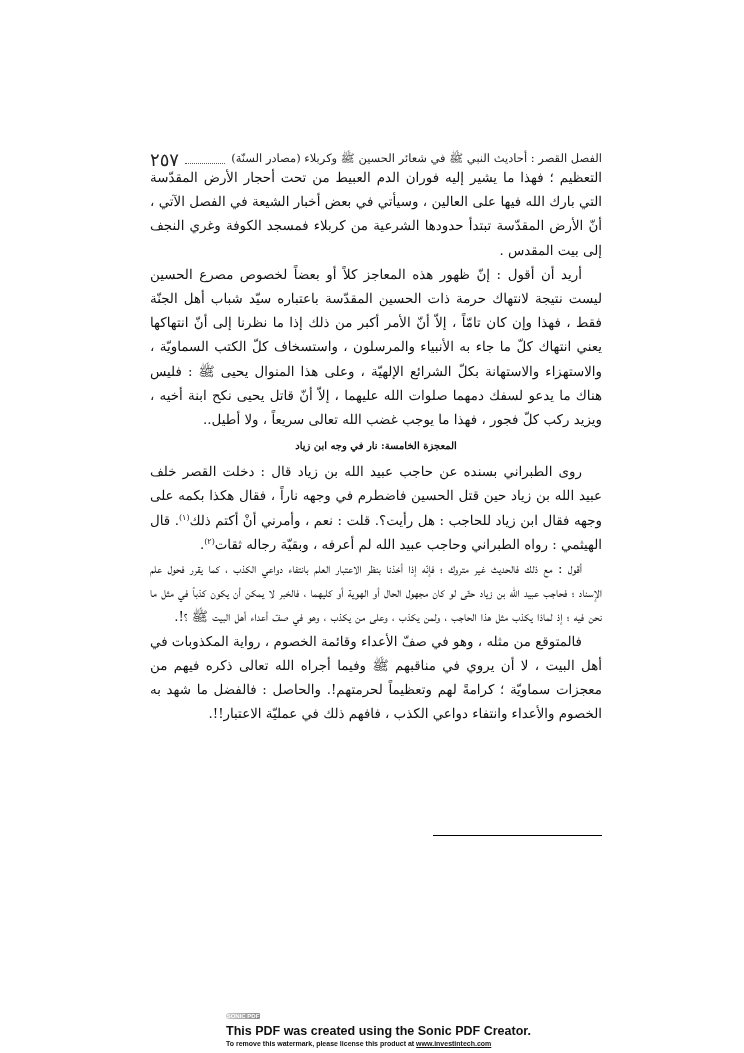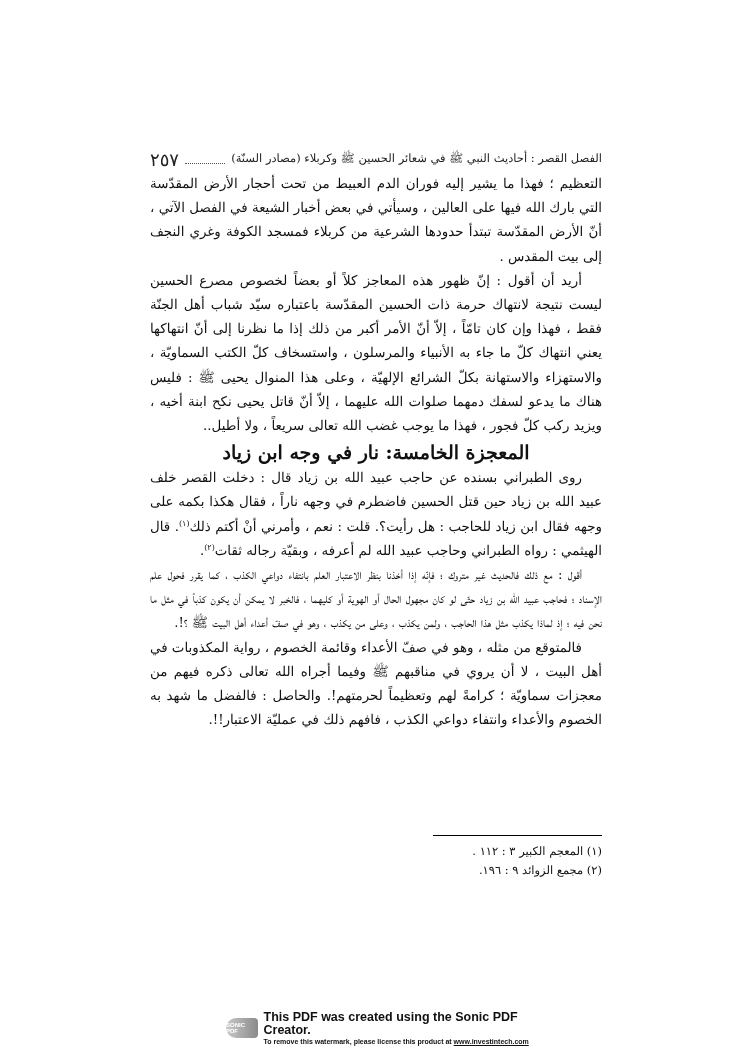--- a/index.html
+++ b/index.html
@@ -2,29 +2,29 @@
 <html><head>
   <meta charset="utf-8">
   <style>
     html, body { margin: 0; padding: 0; background: #ffffff; }
     body { width: 744px; height: 1053px; position: relative; overflow: hidden; font-family: "DejaVu Serif", serif; color: #111; }
     .page { position: absolute; left: 0; top: 0; width: 744px; height: 1053px; background: #fff; }
     .header { position: absolute; left: 150px; top: 148px; width: 452px; height: 22px; direction: rtl; display: flex; align-items: center; font-size: 11.5px; color: #222; }
     .header .title { white-space: nowrap; }
     .header .dots { flex: 1; border-bottom: 1px dotted #555; margin: 0 6px; height: 8px; }
     .header .pnum { font-size: 18px; letter-spacing: 2px; white-space: nowrap; }
-    .body { position: absolute; left: 150px; top: 172px; width: 452px; direction: rtl; text-align: justify; font-size: 13.4px; line-height: 24.2px; }
+    .body { position: absolute; left: 150px; top: 166px; width: 452px; direction: rtl; text-align: justify; font-size: 13.4px; line-height: 24.2px; }
     .body p { margin: 0; }
     .body p.indent { text-indent: 20px; }
-    .body h2 { margin: 2px 0 2px 0; text-align: center; font-size: 19px; font-weight: bold; line-height: 24px; }
+    .body h2 { margin: 2px 0 2px 0; text-align: center; font-size: 10px; font-weight: bold; line-height: 24px; }
     sup { font-size: 8px; line-height: 0; }
     .rule { position: absolute; left: 433px; top: 835px; width: 169px; border-top: 1.6px solid #000; }
     .notes { position: absolute; left: 420px; top: 842px; width: 182px; direction: rtl; font-size: 11.5px; line-height: 19px; }
     .notes div { white-space: nowrap; }
-    .watermark { position: absolute; left: 226px; top: 1013px; width: 320px; height: 30px; display: flex; align-items: center; gap: 6px; font-family: "Liberation Sans", sans-serif; }
+    .watermark { position: absolute; left: 226px; top: 1013px; width: 320px; height: 30px; display: flex; align-items: flex-start; gap: 6px; font-family: "Liberation Sans", sans-serif; flex-direction: column; }
     .wm-logo { width: 34px; height: 20px; border-radius: 10px 4px 4px 10px; background: linear-gradient(90deg,#c9c9c9,#8a8a8a); color: #fff; font-size: 6px; font-weight: bold; display: flex; align-items: center; justify-content: center; }
     .wm-text { display: flex; flex-direction: column; line-height: 1; }
     .wm-line1 { font-size: 12.5px; font-weight: bold; color: #111; }
     .wm-line2 { font-size: 7px; font-weight: bold; color: #111; margin-top: 2px; }
     .wm-link { color: #111; text-decoration: underline; }
   </style>
 </head>
 <body>
 
 <div class="page">
@@ -38,24 +38,20 @@
   <div class="body">
     <p>التعظيم ؛ فهذا ما يشير إليه فوران الدم العبيط من تحت أحجار الأرض المقدّسة التي بارك الله فيها على العالين ، وسيأتي في بعض أخبار الشيعة في الفصل الآتي ، أنّ الأرض المقدّسة تبتدأ حدودها الشرعية من كربلاء فمسجد الكوفة وغري النجف إلى بيت المقدس .</p>
     <p class="indent">أريد أن أقول : إنّ ظهور هذه المعاجز كلاً أو بعضاً لخصوص مصرع الحسين ليست نتيجة لانتهاك حرمة ذات الحسين المقدّسة باعتباره سيّد شباب أهل الجنّة فقط ، فهذا وإن كان تامّاً ، إلاّ أنّ الأمر أكبر من ذلك إذا ما نظرنا إلى أنّ انتهاكها يعني انتهاك كلّ ما جاء به الأنبياء والمرسلون ، واستسخاف كلّ الكتب السماويّة ، والاستهزاء والاستهانة بكلّ الشرائع الإلهيّة ، وعلى هذا المنوال يحيى ﷺ : فليس هناك ما يدعو لسفك دمهما صلوات الله عليهما ، إلاّ أنّ قاتل يحيى نكح ابنة أخيه ، ويزيد ركب كلّ فجور ، فهذا ما يوجب غضب الله تعالى سريعاً ، ولا أطيل..</p>
     <h2>المعجزة الخامسة: نار في وجه ابن زياد</h2>
     <p class="indent"><span>روى الطبراني بسنده عن حاجب عبيد الله بن زياد قال : دخلت القصر خلف عبيد الله بن زياد حين قتل الحسين فاضطرم في وجهه ناراً ، فقال هكذا بكمه على وجهه فقال ابن زياد للحاجب : هل رأيت؟. قلت : نعم ، وأمرني أنْ أكتم ذلك</span><sup>(١)</sup><span>. قال الهيثمي : رواه الطبراني وحاجب عبيد الله لم أعرفه ، وبقيّة رجاله ثقات</span><sup>(٢)</sup><span>.</span></p>
     <p class="indent">أقول : مع ذلك فالحديث غير متروك ؛ فإنّه إذا أخذنا بنظر الاعتبار العلم بانتفاء دواعي الكذب ، كما يقرر فحول علم الإسناد ؛ فحاجب عبيد الله بن زياد حتّى لو كان مجهول الحال أو الهوية أو كليهما ، فالخبر لا يمكن أن يكون كذباً في مثل ما نحن فيه ؛ إذ لماذا يكذب مثل هذا الحاجب ، ولمن يكذب ، وعلى من يكذب ، وهو في صفّ أعداء أهل البيت ﷺ ؟!.</p>
     <p class="indent">فالمتوقع من مثله ، وهو في صفّ الأعداء وقائمة الخصوم ، رواية المكذوبات في أهل البيت ، لا أن يروي في مناقبهم ﷺ وفيما أجراه الله تعالى ذكره فيهم من معجزات سماويّة ؛ كرامةً لهم وتعظيماً لحرمتهم!. والحاصل : فالفضل ما شهد به الخصوم والأعداء وانتفاء دواعي الكذب ، فافهم ذلك في عمليّة الاعتبار!!.</p>
   </div>
 
   <div class="rule"></div>
-  <div class="notes">
-    <div>(١) المعجم الكبير ٣ : ١١٢ .</div>
-    <div>(٢) مجمع الزوائد ٩ : ١٩٦.</div>
-  </div>
 
   <div class="watermark">
     <div class="wm-logo">SONIC PDF</div>
     <div class="wm-text">
       <div class="wm-line1"><span>This PDF was created using the </span><span>Sonic PDF Creator</span><span>.</span></div>
       <div class="wm-line2"><span>To remove this watermark, please license this product at </span><span class="wm-link">www.investintech.com</span></div>
     </div>
   </div>
 
 </div>

